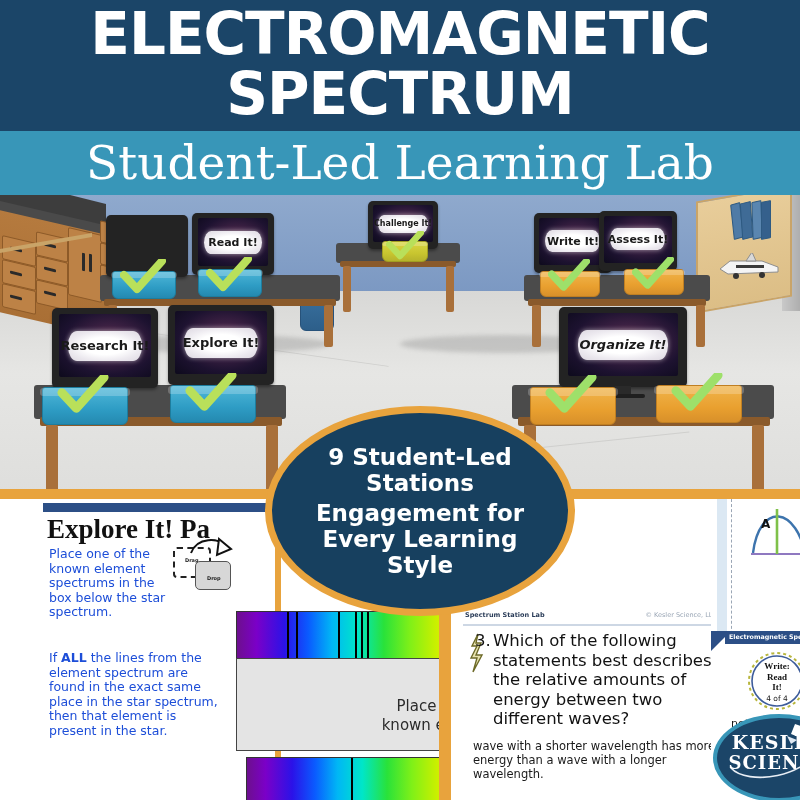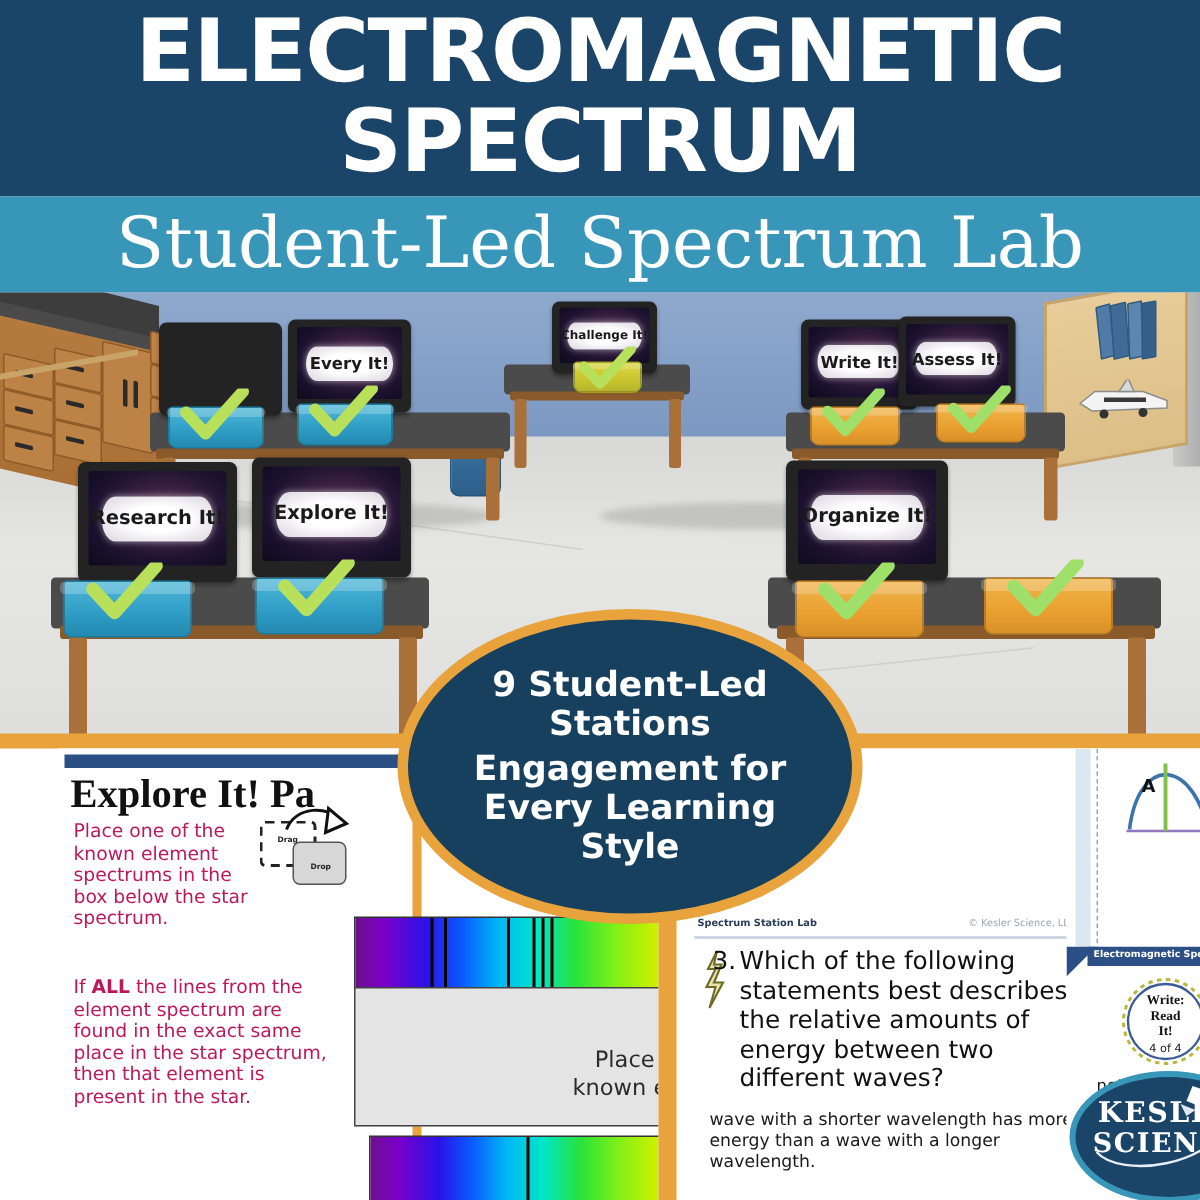--- a/index.html
+++ b/index.html
@@ -85,21 +85,21 @@
   
   .bottom{position:absolute;left:0;top:499px;width:800px;height:301px;background:#ffffff;overflow:hidden;margin-left:39px;}
 
   .panel{position:absolute;background:#fff;overflow:hidden;}
 
   
   .ws-left{left:0;top:0;width:236px;height:301px;border-right:6px solid #e8a33d;}
   .ws-topbar{position:absolute;left:4px;top:4px;width:230px;height:9px;background:#2c4f86;}
   .ws-title{position:absolute;left:8px;top:15px;font-family:"Liberation Serif",serif;
     font-weight:bold;font-size:27px;color:#111;white-space:nowrap;}
-  .ws-p{position:absolute;color:#be185d;font-family:"DejaVu Sans",sans-serif;font-size:12.5px;line-height:14.6px;}
+  .ws-p{position:absolute;color:#1d4ed8;font-family:"DejaVu Sans",sans-serif;font-size:12.5px;line-height:14.6px;}
   .dragdrop{position:absolute;}
   .dragbox{position:absolute;width:34px;height:27px;border:2px dashed #222;border-radius:4px;
     background:#fff;}
   .dropbox{position:absolute;width:34px;height:27px;border:1px solid #555;border-radius:5px;
     background:#d7d7d7;}
   .ddlabel{position:absolute;font-size:5px;font-family:"DejaVu Sans",sans-serif;color:#222;font-weight:bold;}
 
   
   .spec{position:absolute;border:1px solid #333;}
   .spec-grad{position:absolute;left:0;top:0;width:100%;height:100%;
@@ -159,21 +159,21 @@
 <body>
 
 <div id="page">
 
   <div class="title-navy"></div>
   <div class="title-main">
     <div>ELECTROMAGNETIC</div>
     <div>SPECTRUM</div>
   </div>
   <div class="title-teal"></div>
-  <div class="title-sub">Student-Led Spectrum Lab</div>
+  <div class="title-sub">Student-Led Learning Lab</div>
 
   <div class="scene">
     <div class="wall2"></div>
     <div class="floor"></div>
     <div class="floorline" style="left:90px;top:150px;width:300px;transform:rotate(8deg);"></div>
     <div class="floorline" style="left:430px;top:250px;width:260px;transform:rotate(-6deg);"></div>
 
     <div>
       <div class="tvarm">
         <svg width="70" height="22" viewBox="0 0 70 22">
@@ -245,21 +245,21 @@
     <div class="check" style="left:120px;top:64px;">
       <svg width="46" height="36" viewBox="0 0 46 36">
           <path d="M4 16 L17 30 L42 2" stroke="#b9e05a" stroke-width="8" fill="none" stroke-linecap="round" stroke-linejoin="round"></path>
         </svg>
     </div>
 
     <div class="monitor" style="left:192px;top:18px;width:82px;height:62px;">
       <div class="mon-frame"></div>
       <div class="mon-screen">
         <div class="plaque">
-          <span class="plaque-txt">Every It!</span>
+          <span class="plaque-txt">Read It!</span>
         </div>
       </div>
       <div class="mon-stand"></div>
     </div>
     <div class="bin bin-blue" style="left:198px;top:74px;width:62px;height:26px;">
       <div class="bin-lip"></div>
     </div>
     <div class="check" style="left:206px;top:62px;">
       <svg width="46" height="36" viewBox="0 0 46 36">
           <path d="M4 16 L17 30 L42 2" stroke="#b9e05a" stroke-width="8" fill="none" stroke-linecap="round" stroke-linejoin="round"></path>
@@ -375,21 +375,21 @@
           <path d="M4 16 L17 30 L42 2" stroke="#b9e05a" stroke-width="8" fill="none" stroke-linecap="round" stroke-linejoin="round"></path>
         </svg>
     </div>
 
     <div class="table">
       <div class="tabletop" style="left:512px;top:190px;width:262px;height:34px;"></div>
       <div class="tableedge" style="left:518px;top:222px;width:252px;height:9px;"></div>
       <div class="leg" style="left:524px;top:230px;width:12px;height:72px;"></div>
       <div class="leg" style="left:752px;top:230px;width:12px;height:72px;"></div>
     </div>
-    <div class="monitor" style="left:524px;top:112px;width:108px;height:80px;">
+    <div class="monitor" style="left:559px;top:112px;width:128px;height:80px;font-style:italic;">
       <div class="mon-frame"></div>
       <div class="mon-screen">
         <div class="plaque">
           <span class="plaque-txt" style="font-size:13px;">Organize It!</span>
         </div>
       </div>
       <div class="mon-stand"></div>
       <div class="mon-base"></div>
     </div>
     <div class="bin bin-orange" style="left:530px;top:192px;width:84px;height:36px;">

